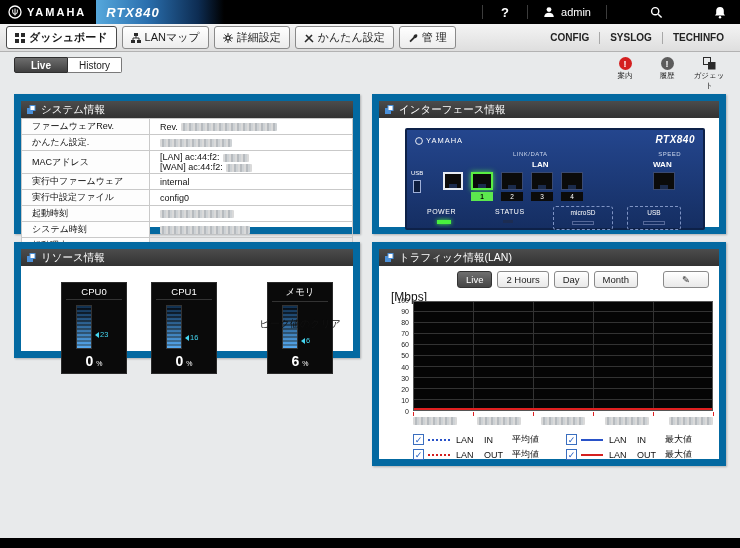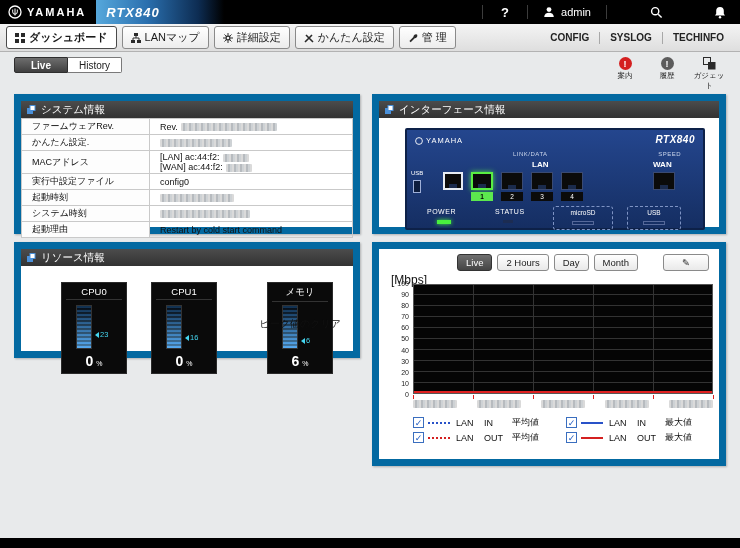--- a/index.html
+++ b/index.html
@@ -254,20 +254,24 @@
         <td><span class="redact" style="width:72px;margin-left:0"></span></td>
       </tr>
       <tr>
         <td class="lbl">MACアドレス</td>
         <td>
           <div><span>[LAN] ac:44:f2:</span><span class="redact" style="width:26px"></span></div>
           <div><span>[WAN] ac:44:f2:</span><span class="redact" style="width:26px"></span></div>
         </td>
       </tr>
       <tr>
+        <td class="lbl">実行中ファームウェア</td>
+        <td>internal</td>
+      </tr>
+      <tr>
         <td class="lbl">実行中設定ファイル</td>
         <td>config0</td>
       </tr>
       <tr>
         <td class="lbl">起動時刻</td>
         <td><span class="redact" style="width:74px;margin-left:0"></span></td>
       </tr>
       <tr>
         <td class="lbl">システム時刻</td>
         <td><span class="redact" style="width:90px;margin-left:0"></span></td>
@@ -369,20 +373,27 @@
         </div>
         <div class="dashed-box" style="left:220px;width:54px">
           <span class="dlabel">USB</span>
           <span class="slot"></span>
         </div>
       </div>
     </div>
   </section>
 
   <section class="panel" id="panel-traffic">
+    <div class="phead">
+      <svg width="9" height="9" viewBox="0 0 9 9">
+          <rect y="3" width="6" height="6" fill="#4a90d9"></rect>
+          <rect x="3" y="0.5" width="5" height="5" fill="#fff" stroke="#4a90d9"></rect>
+        </svg>
+      <span>トラフィック情報(LAN)</span>
+    </div>
     <div class="pbody">
       <div class="tr-btns">
         <button class="tr-btn active">Live</button>
         <button class="tr-btn">2 Hours</button>
         <button class="tr-btn">Day</button>
         <button class="tr-btn">Month</button>
         <button class="tr-btn edit"><span>✎</span></button>
       </div>
       <div class="ylab">[Mbps]</div>
       <div class="yticks">

